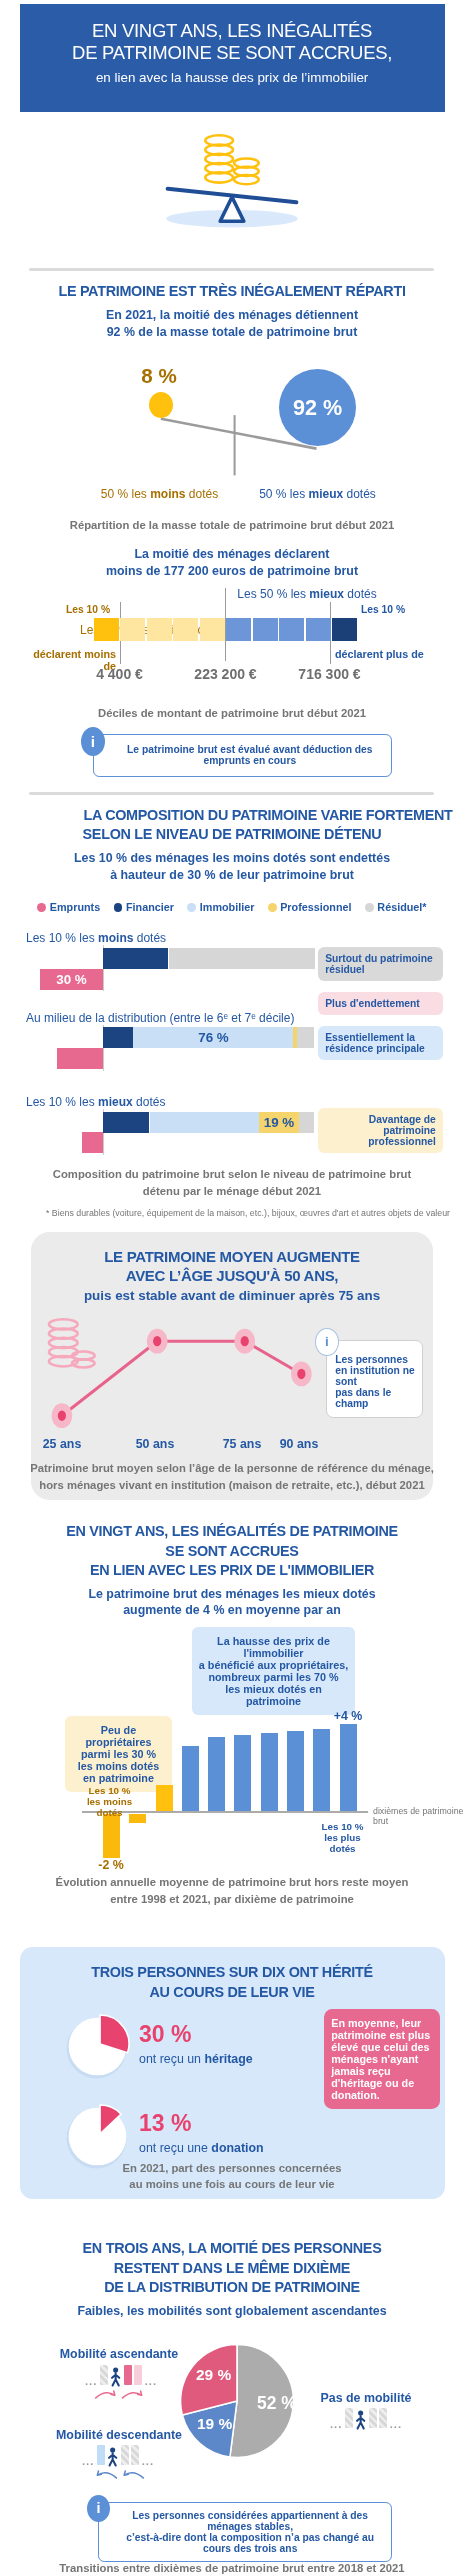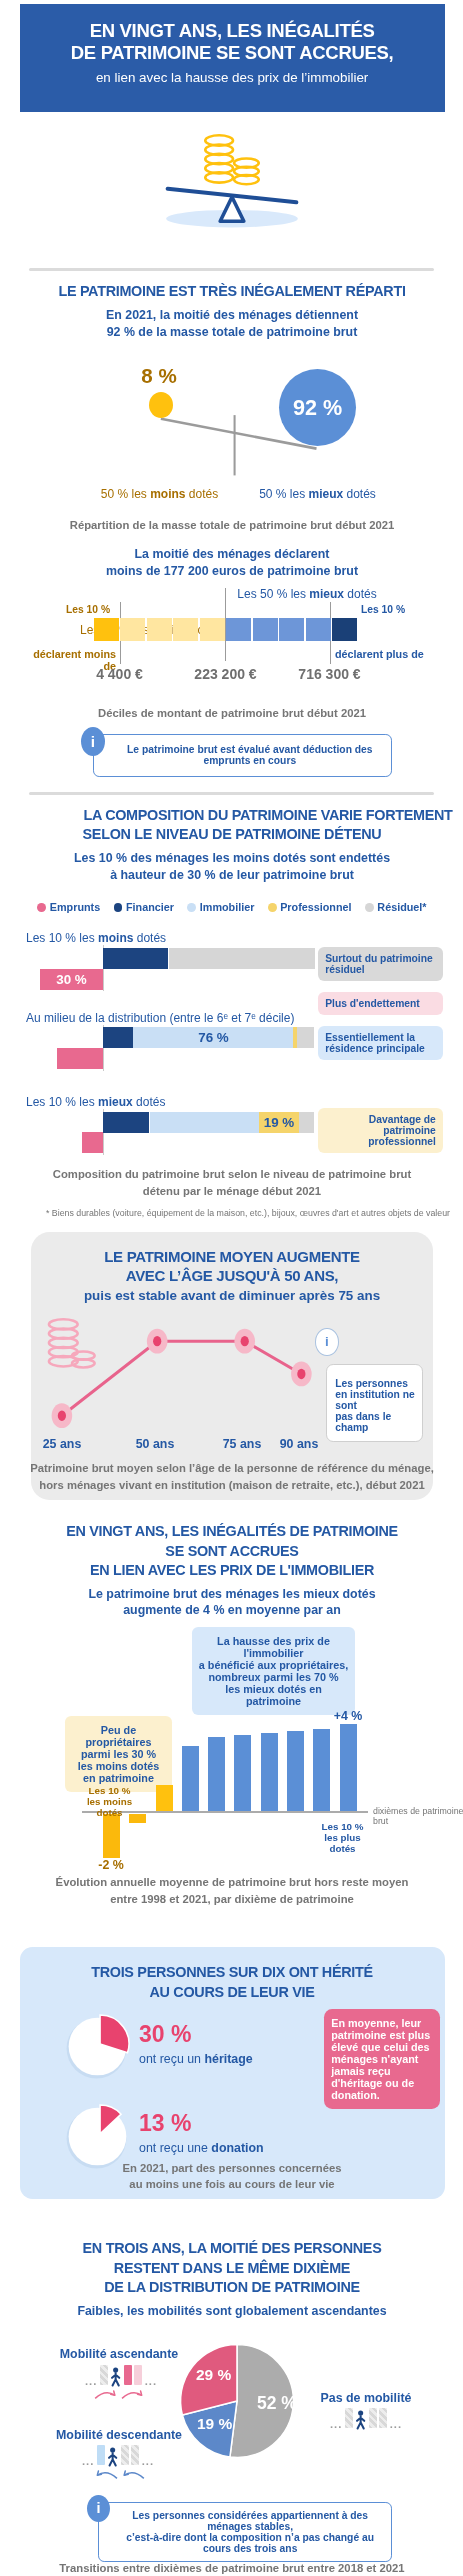--- a/index.html
+++ b/index.html
@@ -8,21 +8,21 @@
   .abs{position:absolute;}
   .cw{left:0;width:464px;text-align:center;}
   .gold{color:#A76F00;}
   .white{color:#fff;}
   .b{font-weight:bold;}
   .sect-title{color:#2458A4;font-weight:800;font-size:14.4px;letter-spacing:-0.3px;}
   .sub{color:#2458A4;font-size:12.4px;font-weight:600;}
   .caption{color:#757575;font-size:11.3px;font-weight:600;}
   .divider{height:2.6px;background:#DBDBDB;border-radius:1.5px;}
   .banner{background:#2B5CA8;}
-  .banner-title{color:#fff;font-weight:700;font-size:18.5px;letter-spacing:-0.3px;}
+  .banner-title{color:#fff;font-weight:400;font-size:18.5px;letter-spacing:-0.3px;}
   .banner-sub{color:#fff;font-size:13.4px;font-weight:400;}
   .circle{border-radius:50%;}
   .note-box{border-radius:6.2px;font-size:10.3px;font-weight:700;color:#2458A4;padding:6.2px 7.2px;text-align:center;box-sizing:border-box;}
   .info-box{border:1px solid #5B8FD6;border-radius:6.2px;background:#fff;color:#2458A4;font-weight:700;text-align:center;box-sizing:border-box;}
   .i-badge{background:#5B8FD6;color:#fff;font-weight:800;text-align:center;border-radius:50%;}
   .legend-dot{width:8.8px;height:8.8px;border-radius:50%;display:inline-block;margin-right:3.6px;vertical-align:-1px;}
   .seg{height:100%;}
   .strip{display:flex;gap:1.5px;}
   .strip .seg{flex:1;}
   .picto-bar{width:8.2px;height:19.6px;border-radius:1px;display:inline-block;}
@@ -185,21 +185,21 @@
       <ellipse cx="415" cy="62" rx="20" ry="24" fill="#F6B8C8"></ellipse>
       <ellipse cx="415" cy="62" rx="8" ry="10" fill="#E8436E"></ellipse>
       <ellipse cx="525" cy="125.69" rx="20" ry="24" fill="#F6B8C8"></ellipse>
       <ellipse cx="525" cy="125.69" rx="8" ry="10" fill="#E8436E"></ellipse>
     </svg>
   <div class="abs b" style="left:36px;top:1437px;width:52px;text-align:center;font-size:12.4px;color:#2458A4;">25 ans</div>
   <div class="abs b" style="left:129px;top:1437px;width:52px;text-align:center;font-size:12.4px;color:#2458A4;">50 ans</div>
   <div class="abs b" style="left:216px;top:1437px;width:52px;text-align:center;font-size:12.4px;color:#2458A4;">75 ans</div>
   <div class="abs b" style="left:273px;top:1437px;width:52px;text-align:center;font-size:12.4px;color:#2458A4;">90 ans</div>
 
-  <div class="abs" style="left:326px;top:1340px;width:97px;background:#fff;border:1px solid #CFCFCF;border-radius:7.2px;padding:13.4px 7.2px 7.2px 8.2px;font-size:10.3px;font-weight:600;color:#2458A4;box-sizing:border-box;margin-top:24px;">
+  <div class="abs" style="left:326px;top:1340px;width:97px;background:#fff;border:1px solid #CFCFCF;border-radius:7.2px;padding:13.4px 7.2px 7.2px 8.2px;font-size:10.3px;font-weight:600;color:#2458A4;box-sizing:border-box;">
     <div>Les personnes</div>
     <div>en institution ne sont</div>
     <div>pas dans le champ</div>
   </div>
   <div class="abs" style="left:315px;top:1328px;width:21.6px;height:26px;background:#fff;border:1px solid #A9C2E0;border-radius:50%;text-align:center;line-height:26px;font-size:13.4px;font-weight:800;color:#5B8FD6;"><span>i</span></div>
 
   <div class="abs cw caption" style="top:1462px;">Patrimoine brut moyen selon l’âge de la personne de référence du ménage,</div>
   <div class="abs cw caption" style="top:1479px;">hors ménages vivant en institution (maison de retraite, etc.), début 2021</div>
 
   <div class="abs cw sect-title" style="top:1523px;">EN VINGT ANS, LES INÉGALITÉS DE PATRIMOINE</div>

